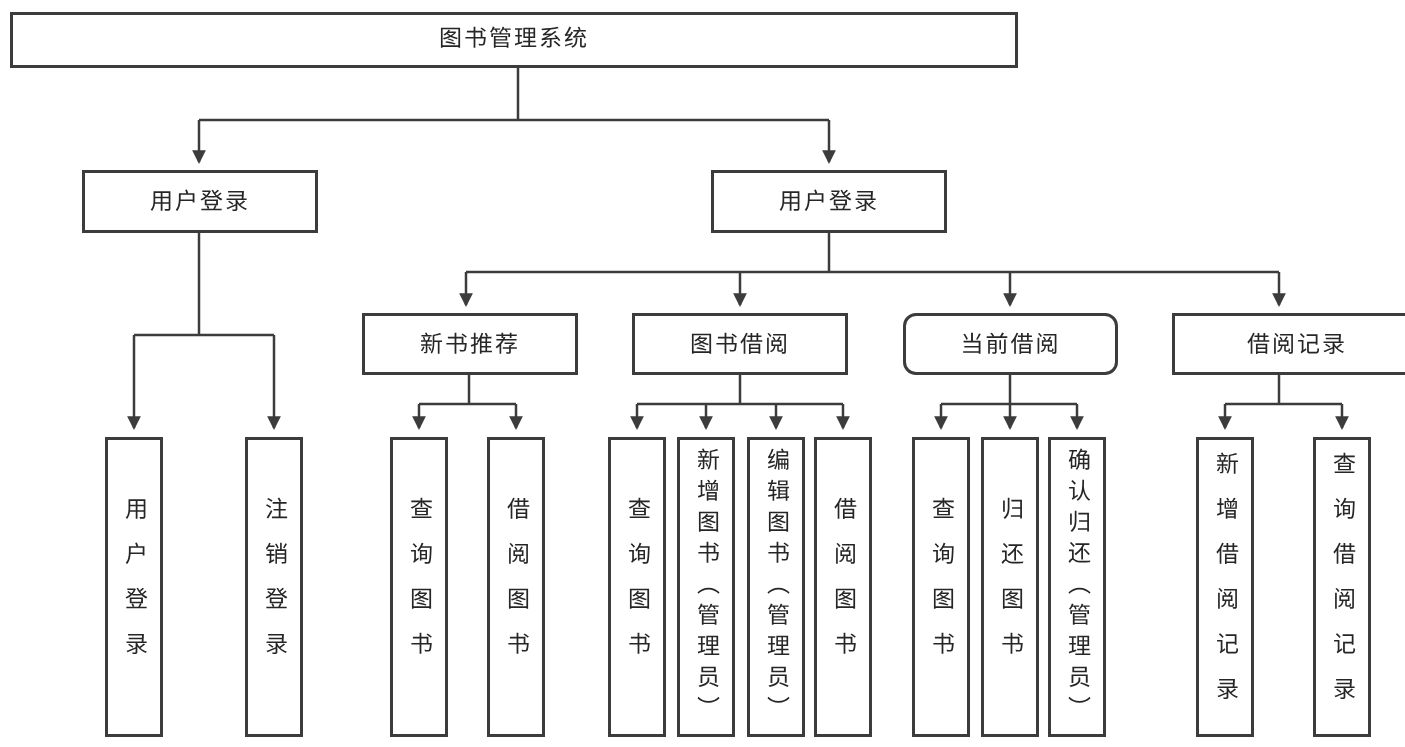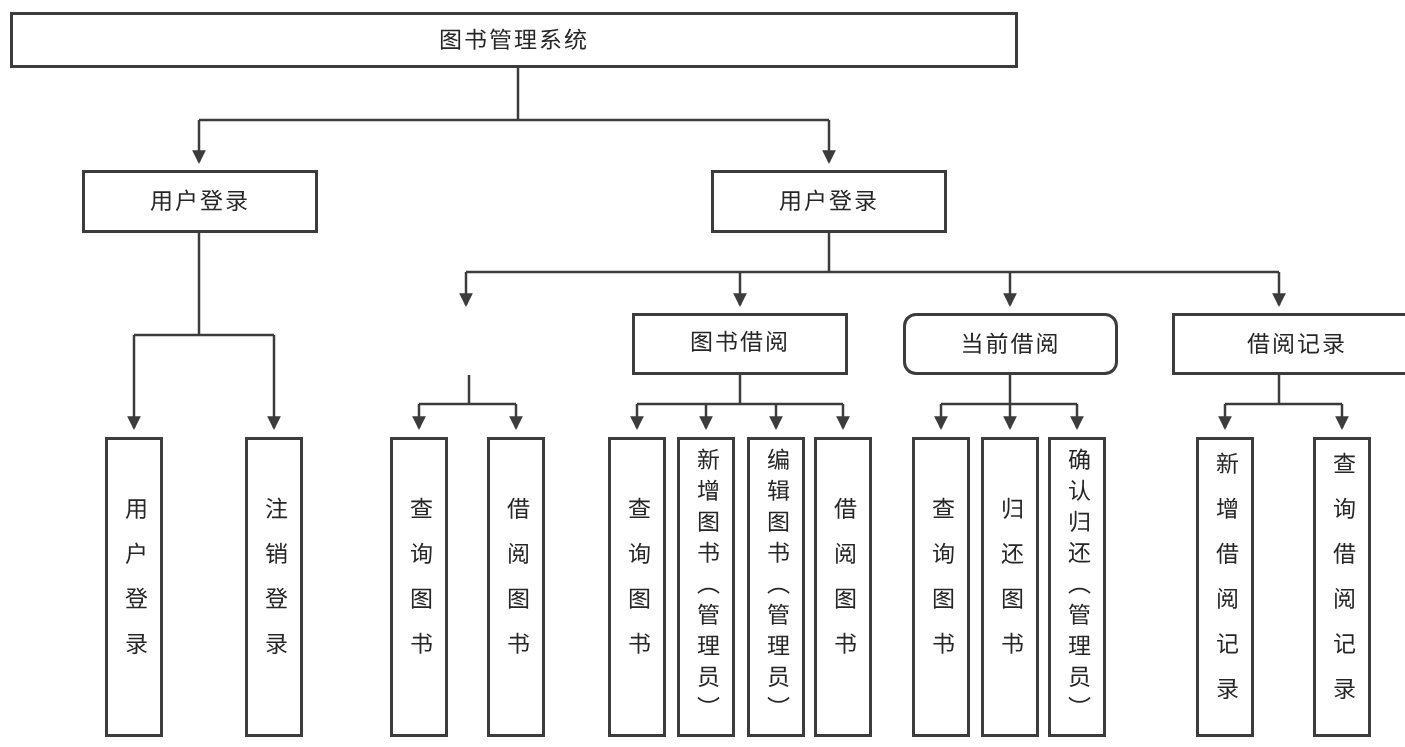--- a/index.html
+++ b/index.html
@@ -12,21 +12,21 @@
   .stage{position:absolute;inset:0;}
   svg.connectors{position:absolute;left:0;top:0;pointer-events:none;}
   .box{
     position:absolute;
     box-sizing:border-box;
     border:3px solid #3c3c3c;
     background:#ffffff;
     display:flex;align-items:center;justify-content:center;
     font-size:23px;letter-spacing:2px;line-height:1;
   }
-  .root{left:10px;top:12px;width:1008px;height:56px;}
+  .root{left:10px;top:12px;width:1008px;height:56px;font-family:Liberation Mono, monospace;}
   .lvl2{top:170px;width:236px;height:63px;}
   .lvl3{top:313px;height:62px;}
   .leaf{
     top:437px;width:58px;height:300px;
     writing-mode:vertical-rl;text-orientation:mixed;
     letter-spacing:22px;font-size:23px;line-height:1;
     display:flex;align-items:center;justify-content:center;
     padding:0;
   }
   .leaf.long{letter-spacing:8px;}
@@ -90,21 +90,22 @@
       <path d="M1225 404 V428" marker-end="url(#arrow)"></path>
       <path d="M1342 404 V428" marker-end="url(#arrow)"></path>
     </g>
   </svg>
 
   <div class="box root">图书管理系统</div>
 
   <div class="box lvl2" style="left:82px;">用户登录</div>
   <div class="box lvl2" style="left:711px;">用户登录</div>
 
-  <div class="box lvl3" style="left:632px;width:216px;font-family:Liberation Mono, monospace;">图书借阅</div>
+  <div class="box lvl3" style="left:362px;width:216px;">新书推荐</div>
+  <div class="box lvl3" style="left:632px;width:216px;">图书借阅</div>
   <div class="box lvl3" style="left:903px;width:215px;border-radius:13px;">当前借阅</div>
   <div class="box lvl3" style="left:1172px;width:250px;">借阅记录</div>
 
   <div class="box leaf" style="left:105px;">用户登录</div>
   <div class="box leaf" style="left:245px;">注销登录</div>
 
   <div class="box leaf" style="left:390px;">查询图书</div>
   <div class="box leaf" style="left:487px;">借阅图书</div>
 
   <div class="box leaf" style="left:608px;">查询图书</div>

